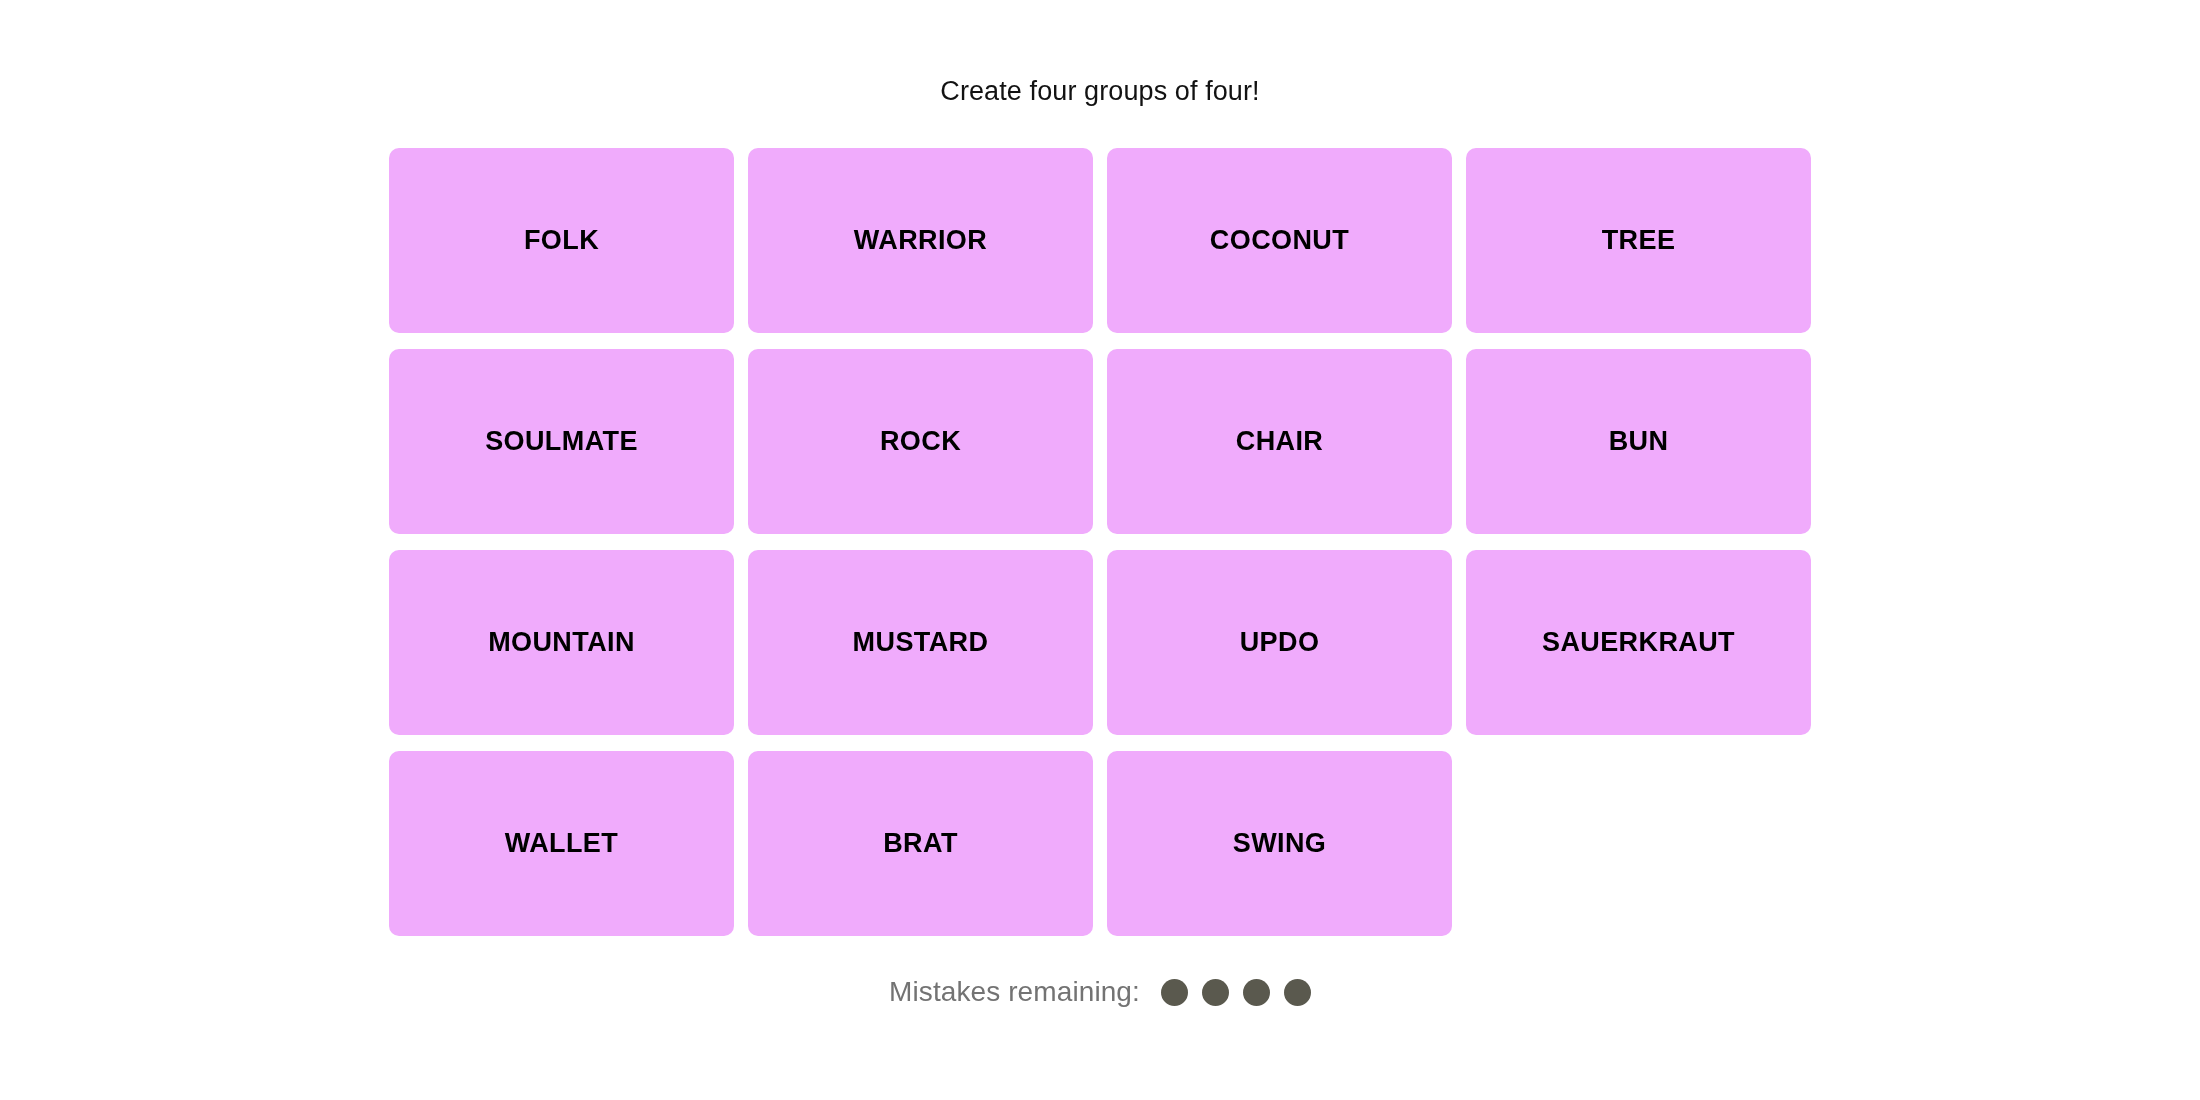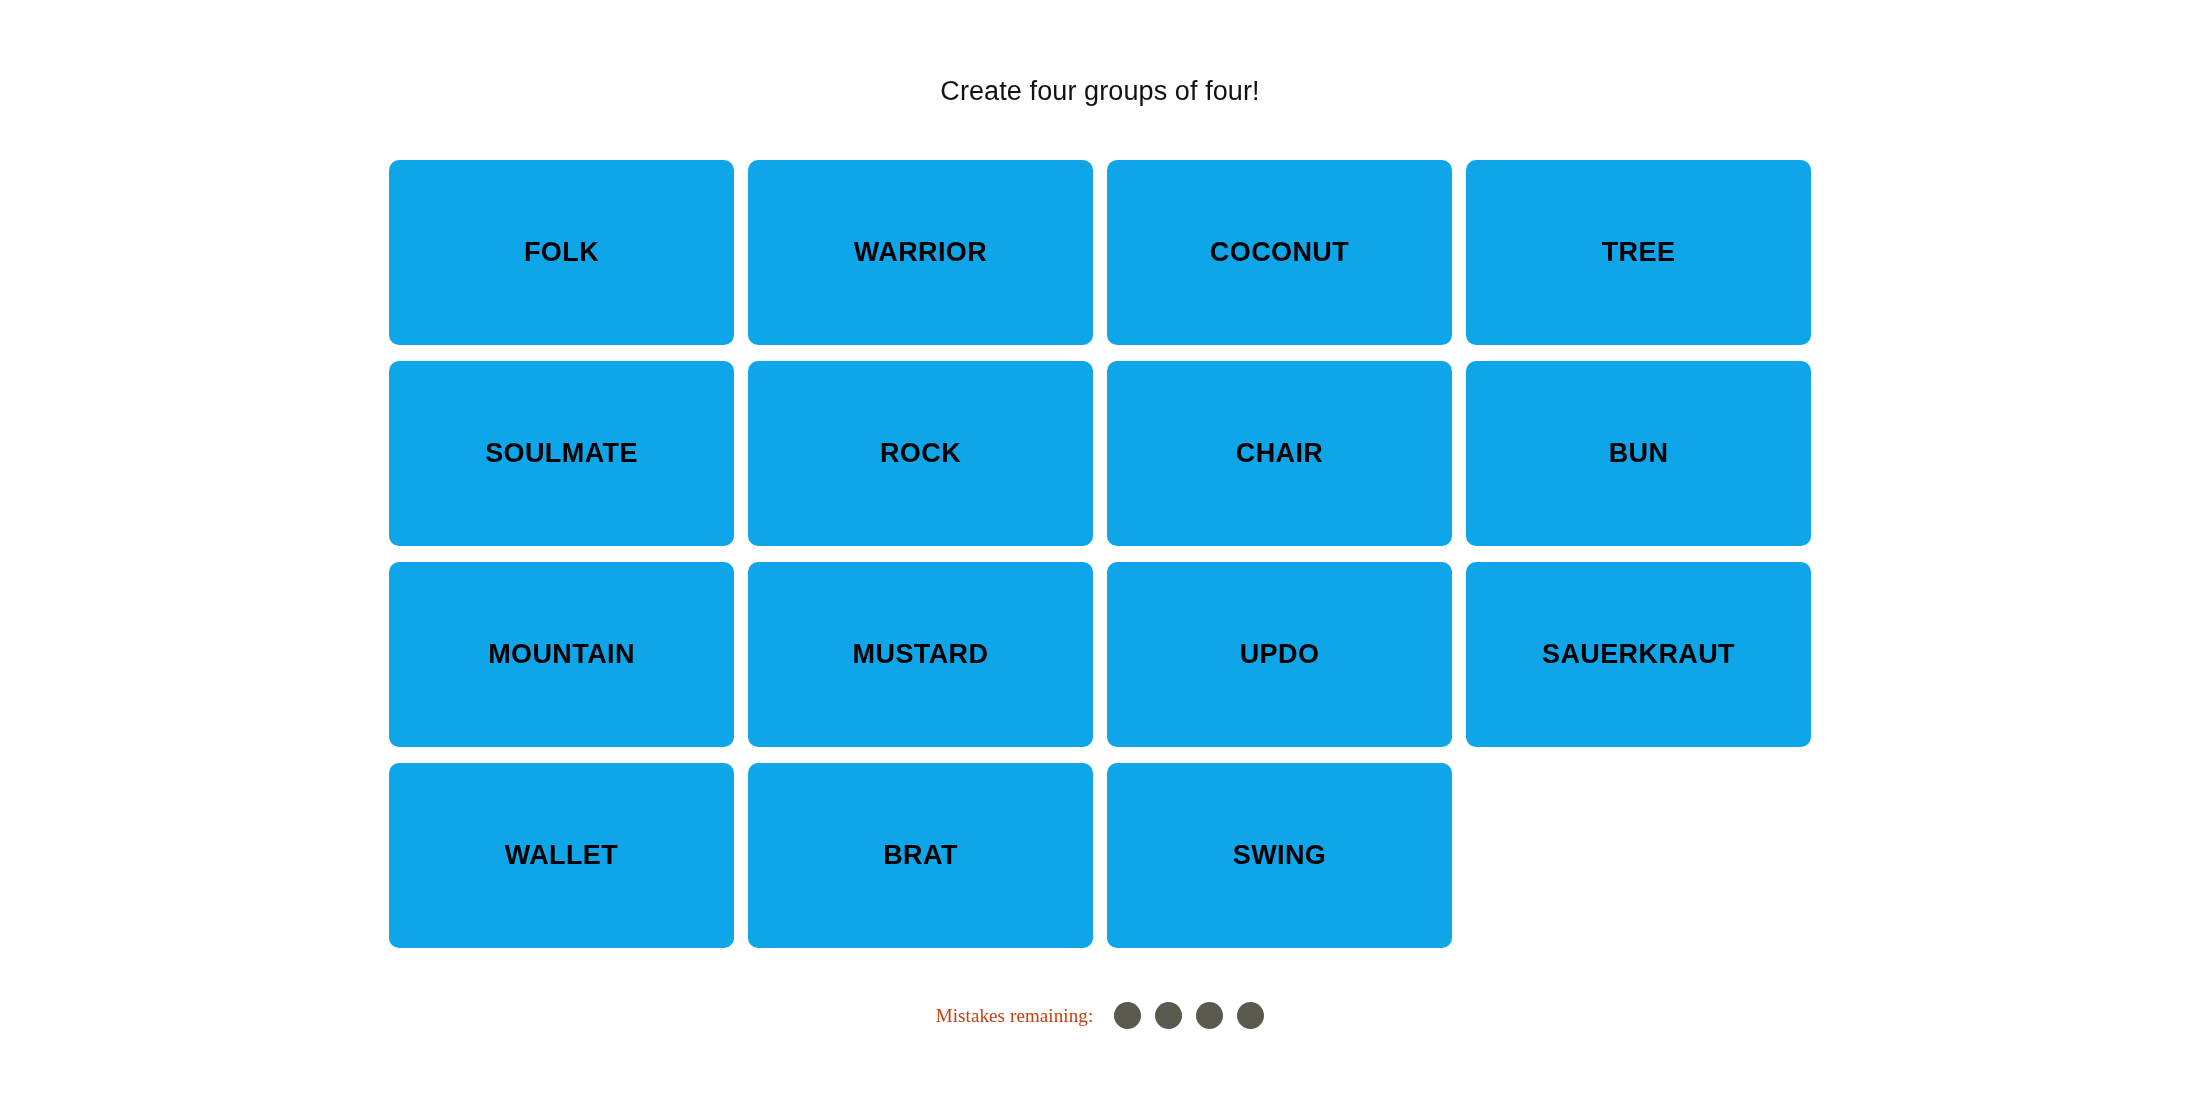--- a/index.html
+++ b/index.html
@@ -14,21 +14,20 @@
     overflow: hidden;
   }
 
   .game {
     width: 2200px;
     height: 1100px;
     box-sizing: border-box;
     display: flex;
     flex-direction: column;
     align-items: center;
-    gap: 12px;
   }
 
   .instruction {
     margin-top: 78px;
     font-size: 27px;
     font-weight: 400;
     color: #121212;
     letter-spacing: 0.1px;
     line-height: 1;
     text-align: center;
@@ -40,21 +39,21 @@
 
   .grid {
     display: grid;
     grid-template-columns: repeat(4, 345px);
     grid-template-rows: repeat(4, 185px);
     column-gap: 14px;
     row-gap: 16px;
   }
 
   .tile {
-    background: #0ea5e9;
+    background: #f0abfc;
     border: none;
     border-radius: 10px;
     display: flex;
     align-items: center;
     justify-content: center;
     padding: 0 6px;
     box-sizing: border-box;
     cursor: pointer;
     user-select: none;
     font-family: "Liberation Sans", sans-serif;
@@ -73,26 +72,25 @@
 
   .mistakes {
     margin-top: 42px;
     display: flex;
     align-items: center;
     justify-content: center;
     gap: 0;
   }
 
   .mistakes-label {
-    font-size: 19px;
+    font-size: 28px;
     font-weight: 400;
-    color: #c2410c;
+    color: #737373;
     line-height: 1;
     letter-spacing: 0.1px;
-    font-family: Liberation Serif, serif;
   }
 
   .dots {
     display: flex;
     align-items: center;
     margin-left: 21px;
     gap: 14px;
   }
 
   .dot {

